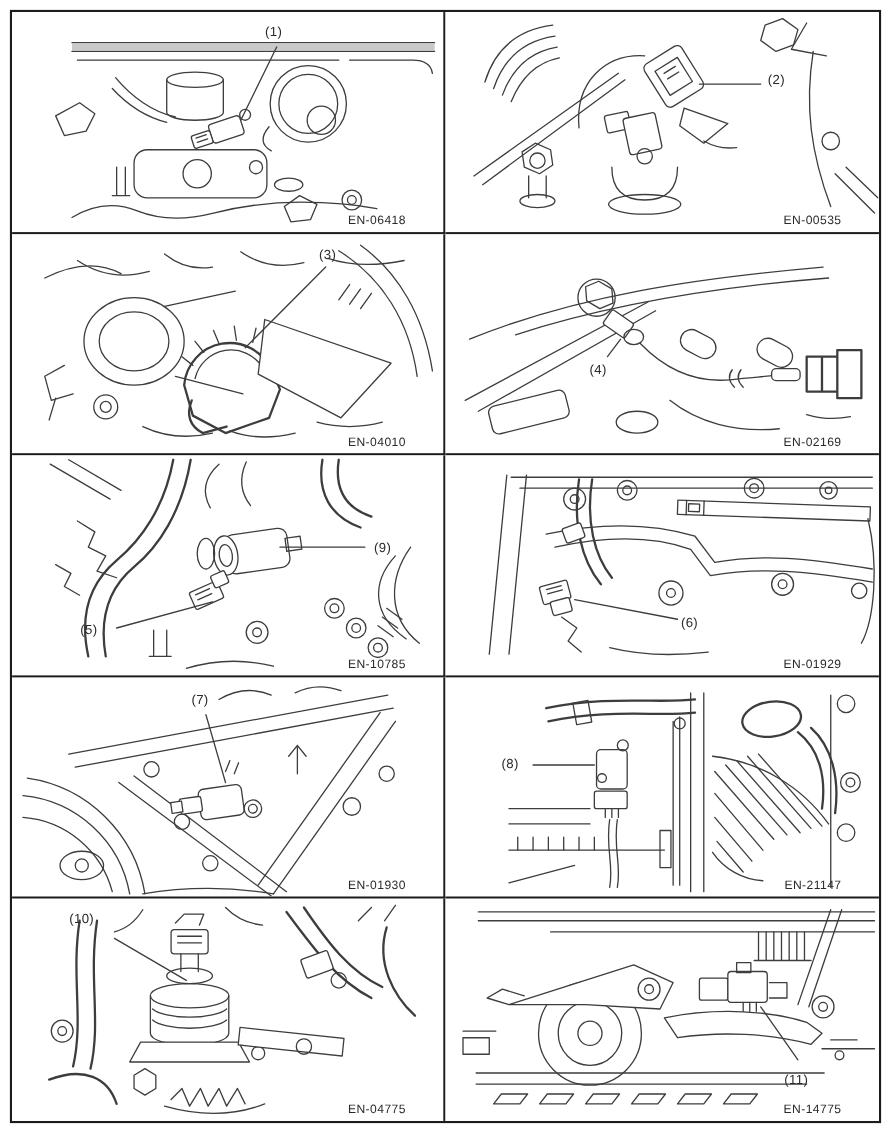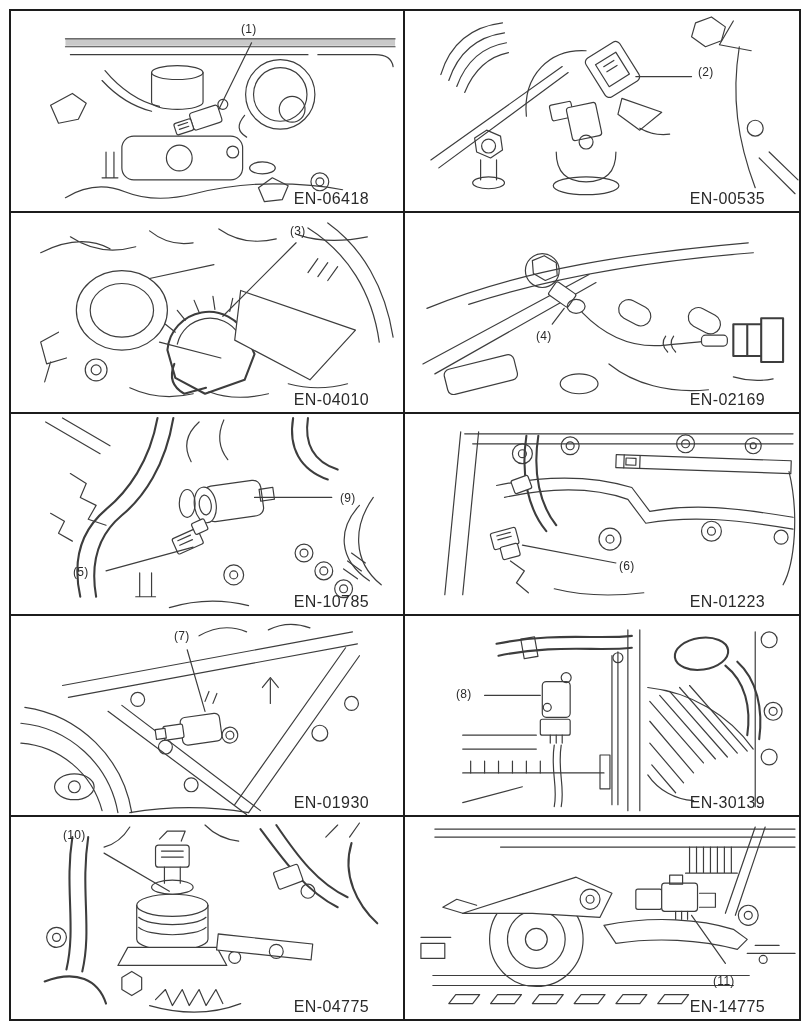--- a/index.html
+++ b/index.html
@@ -18,21 +18,21 @@
   .art{position:absolute;left:0;top:0;width:100%;height:100%;}
   .s{fill:none;stroke:#3d3d3d;stroke-width:1.2;stroke-linecap:round;stroke-linejoin:round;}
   .b{stroke-width:2.1;}
   .w{fill:#ffffff;}
   .g{fill:#c9c9c9;stroke:none;}
   .callout{
     position:absolute;font-size:12px;color:#2a2a2a;line-height:1;
     letter-spacing:0.3px;white-space:nowrap;
   }
   .code{
-    position:absolute;right:34px;bottom:4px;font-size:16px;color:#2a2a2a;
+    position:absolute;right:34px;bottom:4px;font-size:11px;color:#2a2a2a;
     letter-spacing:0.4px;line-height:1;white-space:nowrap;
   }
 </style>
 </head>
 <body>
 
 <div id="page">
 <div id="frame">
 
   <div class="cell br bb">
@@ -229,21 +229,21 @@
       <g transform="rotate(-15 104 128)">
         <rect class="s w" x="88" y="116" width="26" height="17" rx="2"></rect>
         <rect class="s w" x="94" y="132" width="18" height="13" rx="2"></rect>
         <path class="s" d="M94,120 h14 M94,124 h14"></path>
       </g>
       <path class="s" d="M106,148 l14,10 -8,12 12,10"></path>
       <path class="s" d="M212,150 L118,132"></path>
       <path class="s" d="M150,176 q40,10 90,4"></path>
     </svg>
     <span class="callout" style="left:214px;top:146px">(6)</span>
-    <span class="code">EN-01223</span>
+    <span class="code">EN-01929</span>
   </div>
 
   <div class="cell br bb">
     <svg class="art" viewBox="0 0 396 201" preserveAspectRatio="none">
       <path class="s" d="M52,70 L345,16 M58,82 L350,28"></path>
       <path class="s" d="M98,96 L238,200 M112,90 L252,196"></path>
       <path class="s" d="M240,198 L352,40 M226,190 L338,32"></path>
       <path class="s" d="M190,20 q24,-14 48,-4 M260,14 q20,-10 42,-2"></path>
       <path class="s" d="M262,88 V64 M254,72 L262,62 L270,72"></path>
       <path class="s" d="M10,128 A92,92 0 0 1 92,196 M10,108 A110,110 0 0 1 108,198 M14,92 A128,128 0 0 1 122,198"></path>
@@ -296,21 +296,21 @@
       <rect class="s w" x="136" y="104" width="30" height="16" rx="2"></rect>
       <path class="s" d="M146,120 v8 M152,120 v8 M158,120 v8"></path>
       <path class="s" d="M150,130 C146,156 154,172 150,192 M157,130 C153,156 161,172 157,192"></path>
       <path class="s" d="M80,80 H136"></path>
       <path class="s" d="M58,120 H132 M58,134 H132 M58,158 H200"></path>
       <path class="s" d="M66,146 v12 M80,146 v12 M94,146 v12 M108,146 v12 M122,146 v12 M136,146 v12"></path>
       <rect class="s" x="196" y="140" width="10" height="34"></rect>
       <path class="s" d="M58,188 L118,172"></path>
     </svg>
     <span class="callout" style="left:51px;top:72px">(8)</span>
-    <span class="code">EN-30139</span>
+    <span class="code">EN-21147</span>
   </div>
 
   <div class="cell br">
     <svg class="art" viewBox="0 0 396 201" preserveAspectRatio="none">
       <path class="s" d="M196,8 q14,14 34,16 M120,10 q-10,16 -26,20 M330,8 l-12,12 M352,6 l-10,14"></path>
       <rect class="s w" x="146" y="28" width="34" height="22" rx="3"></rect>
       <path class="s" d="M152,34 h22 M152,40 h22 M150,22 l8,-8 h18 l-4,10"></path>
       <path class="s" d="M155,50 V66 M171,50 V66"></path>
       <ellipse class="s" cx="163" cy="70" rx="21" ry="7"></ellipse>
       <ellipse class="s" cx="163" cy="88" rx="36" ry="11"></ellipse>

